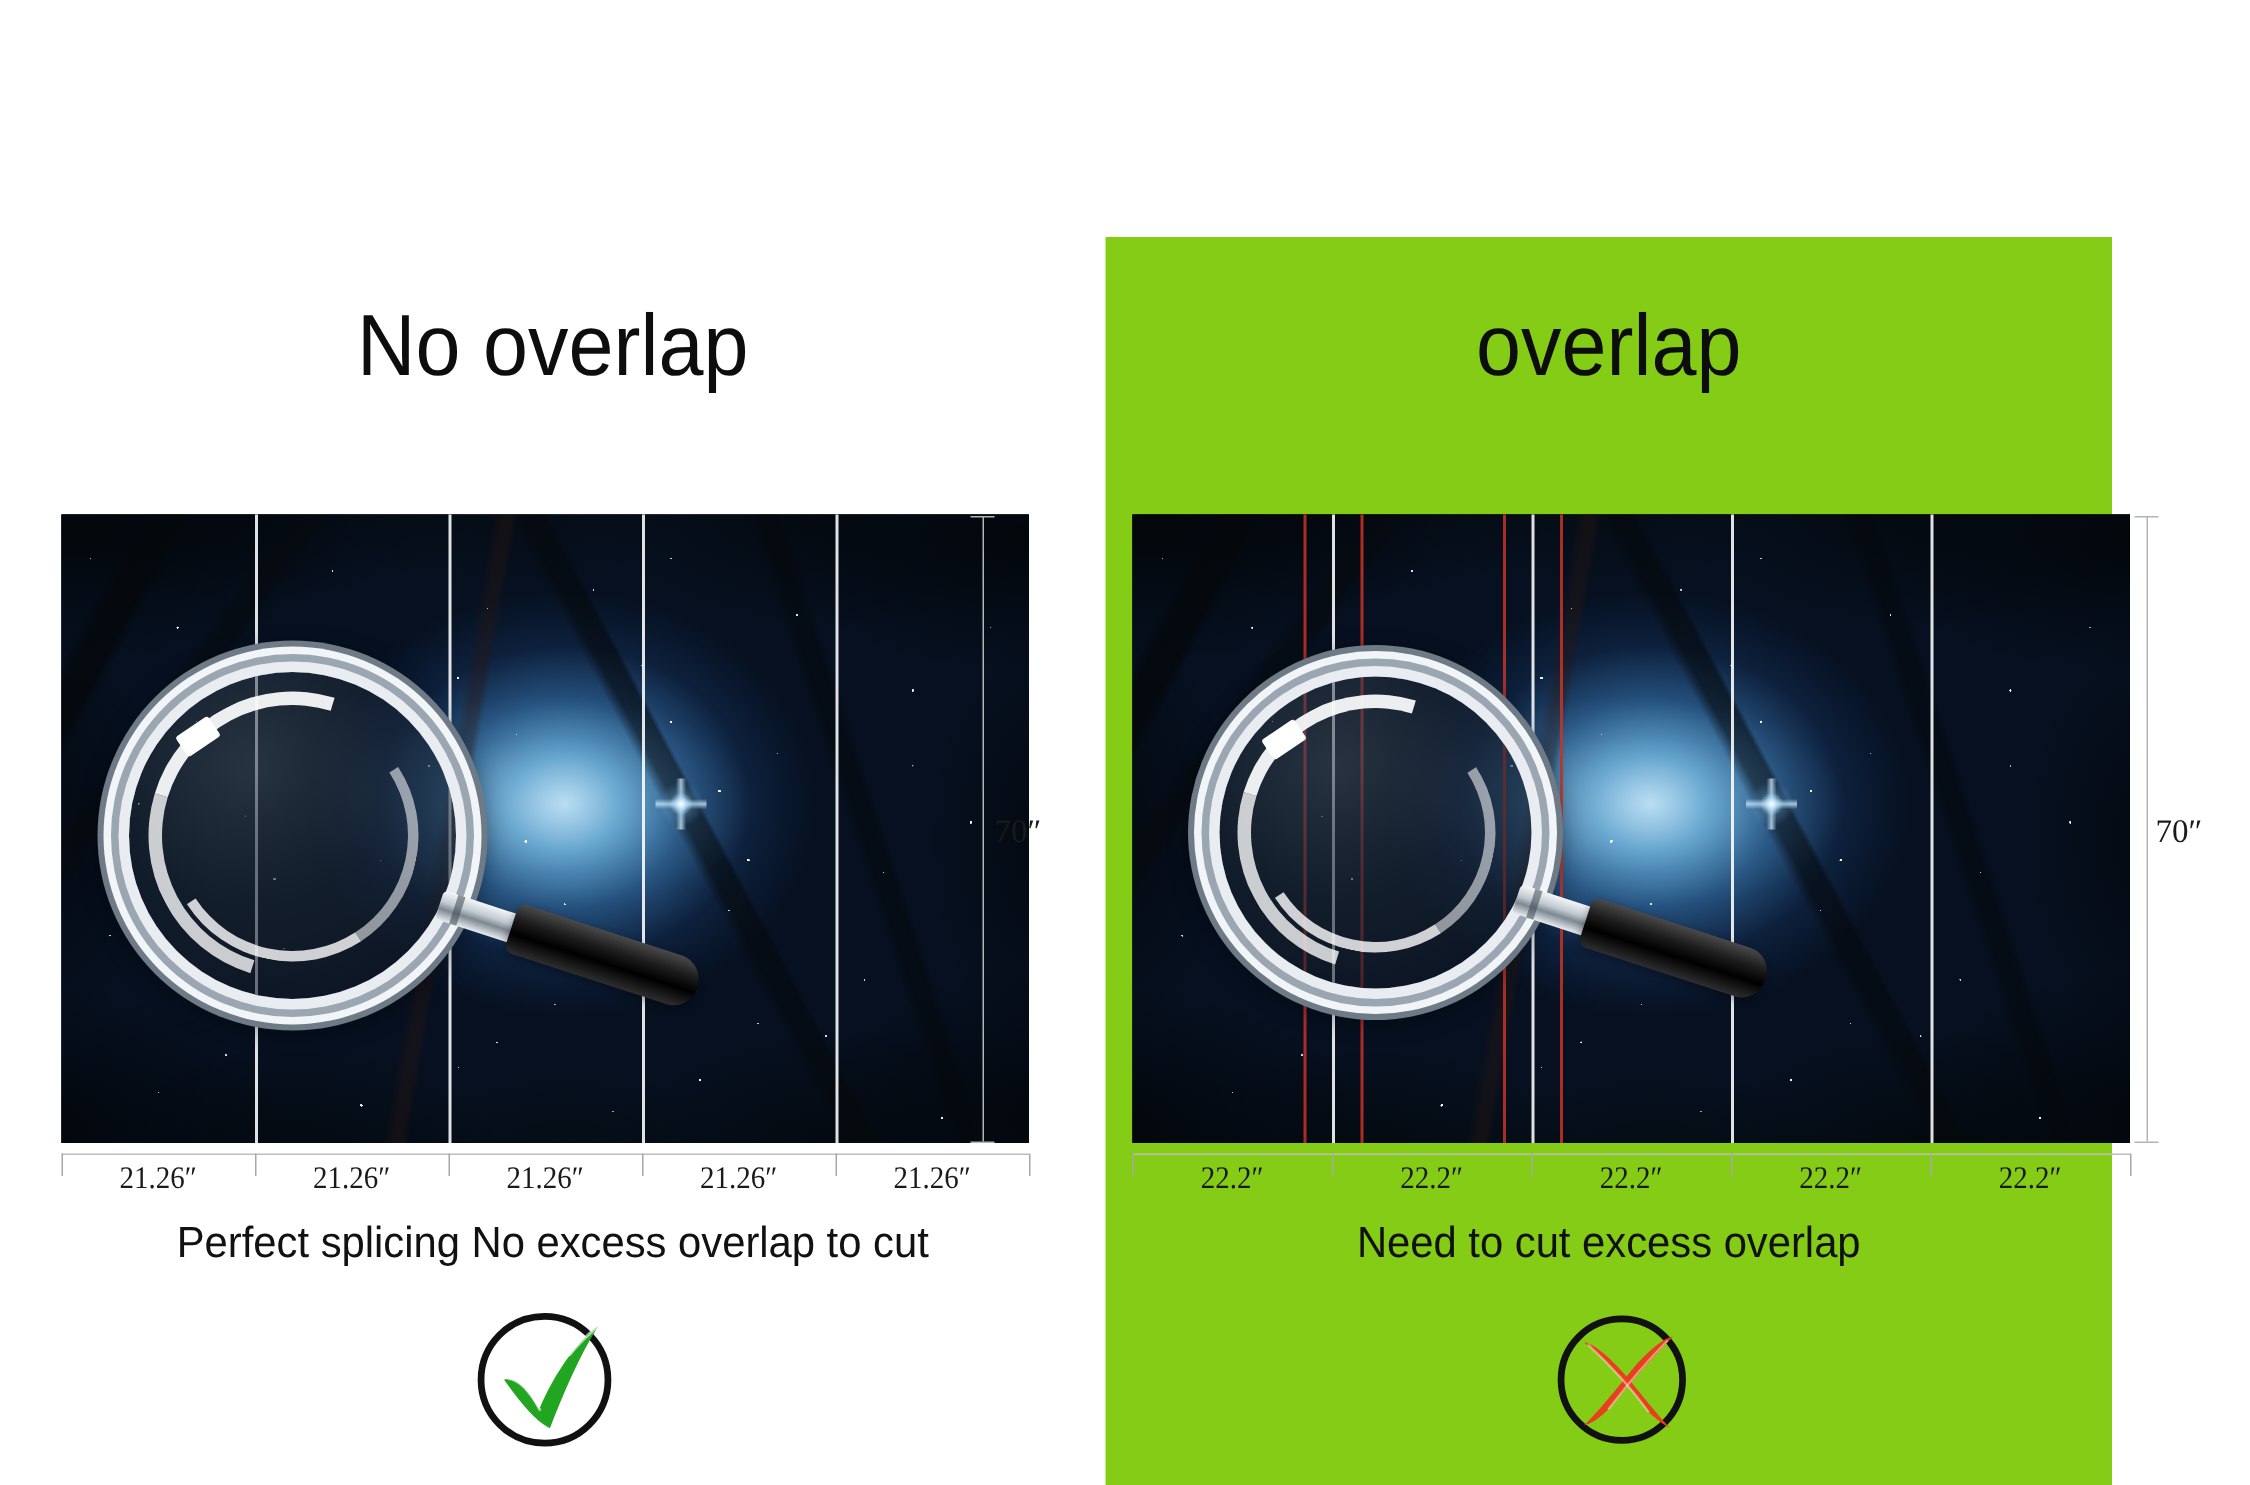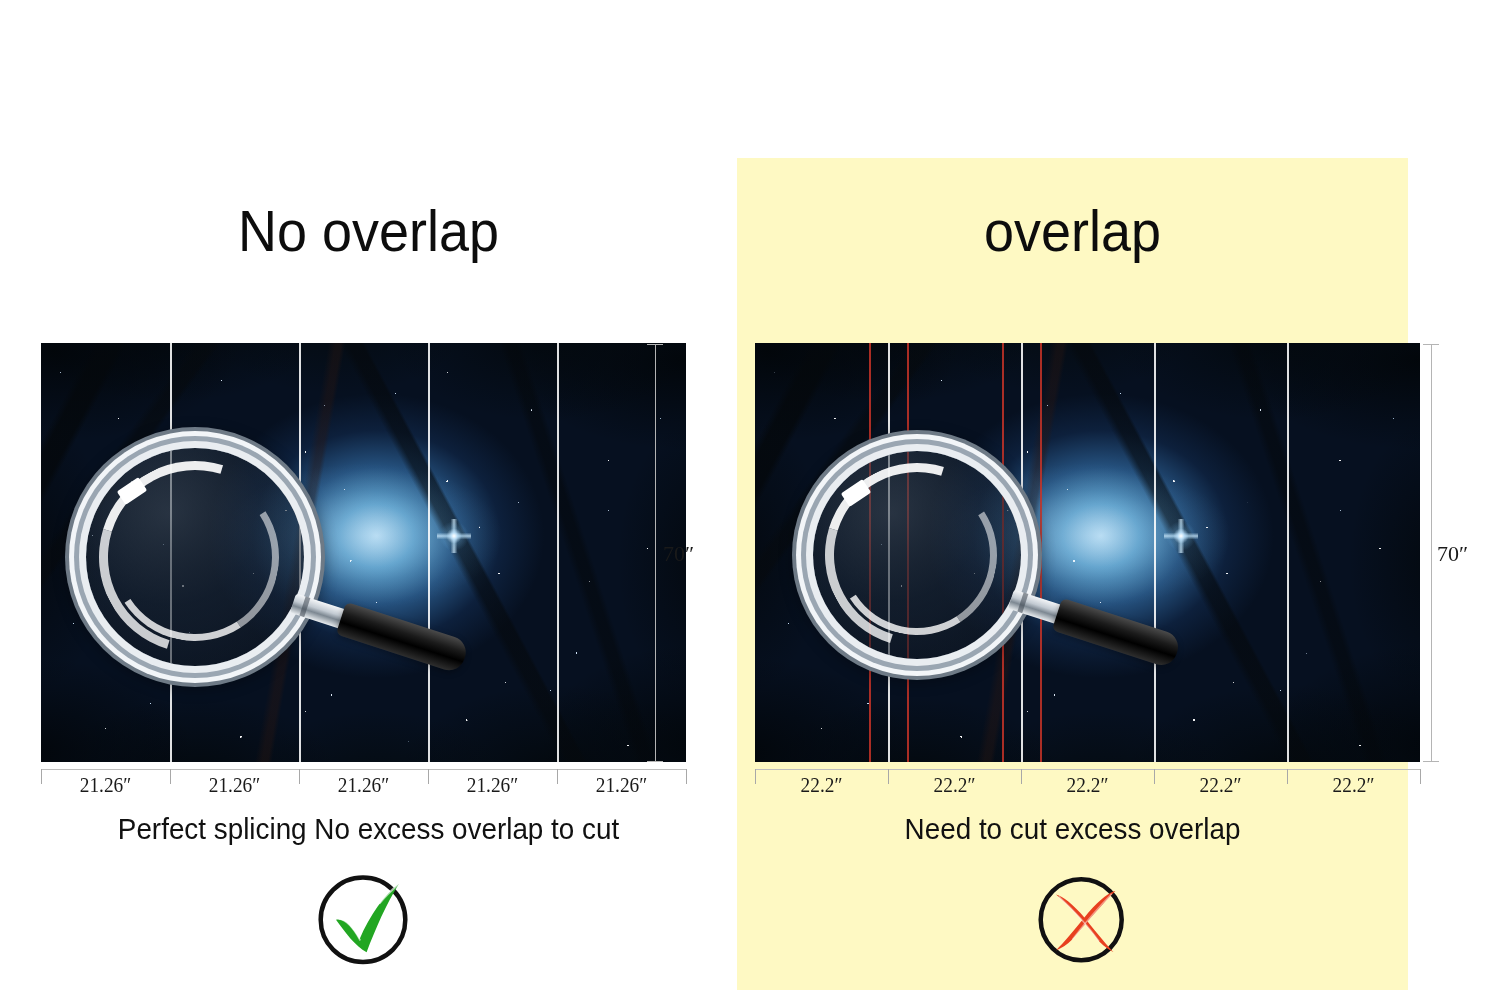--- a/index.html
+++ b/index.html
@@ -48,21 +48,21 @@
     left: 0; top: 158px;
     width: 1500px;
     height: 832px;
     display: flex;
   }
   .panel {
     position: relative;
     height: 832px;
   }
   .panel-left  { width: 737px; background: #ffffff; }
-  .panel-right { width: 671px; background: #fef9c3; }
+  .panel-right { width: 671px; background: #84cc16; }
 
   .panel-heading {
     position: absolute;
     top: 44px;
     width: 100%;
     text-align: center;
     font-family: "Liberation Sans", sans-serif;
     font-size: 58px;
     font-weight: 400;
     color: #0d0d0d;

